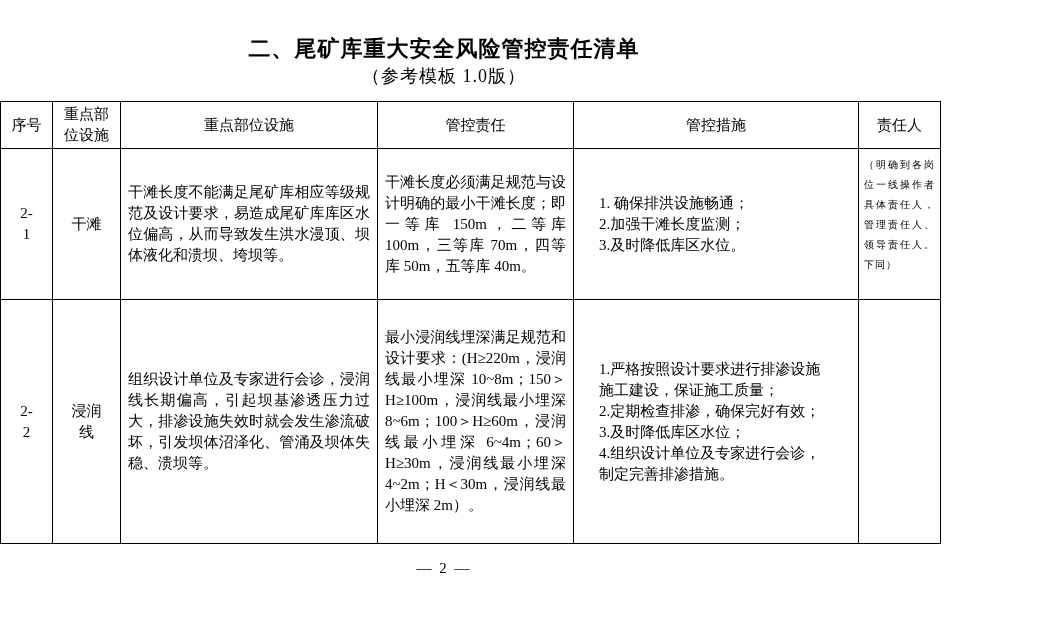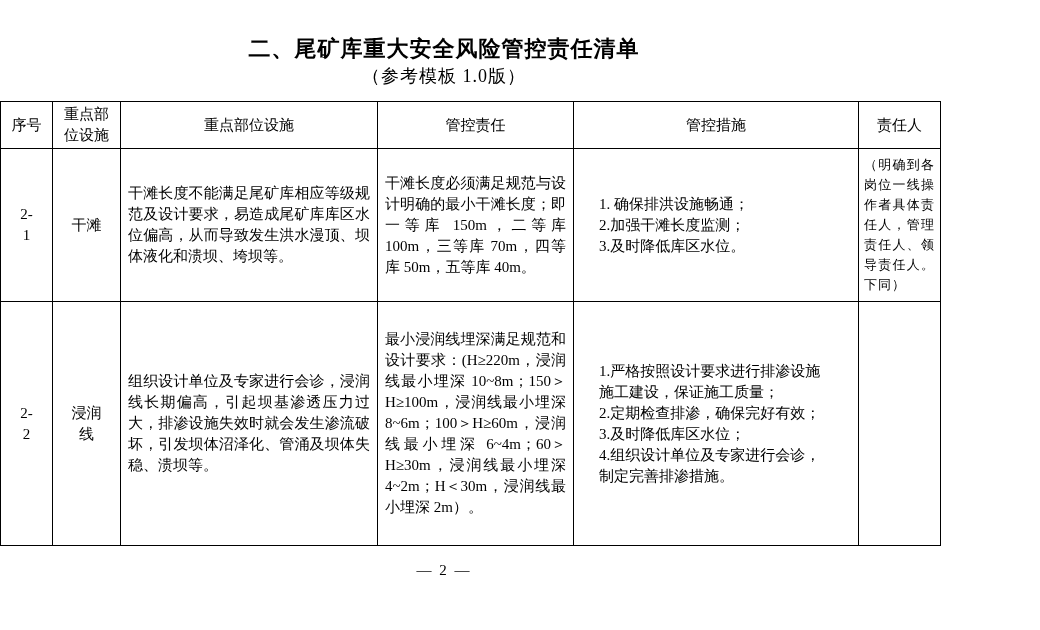--- a/index.html
+++ b/index.html
@@ -57,21 +57,21 @@
     vertical-align: middle;
     padding: 4px 7px;
   }
   td.cell-measures {
     white-space: pre-line;
     text-align: left;
     vertical-align: middle;
     padding: 4px 25px;
   }
   td.cell-person {
-    font-size: 13px;
+    font-size: 10px;
     line-height: 20px;
     letter-spacing: 1px;
     text-align: justify;
     vertical-align: top;
     padding: 6px 5px;
   }
   .cell-responsibility { white-space: normal; }
   .doc-footer {
     margin-top: 16px;
     text-align: center;

